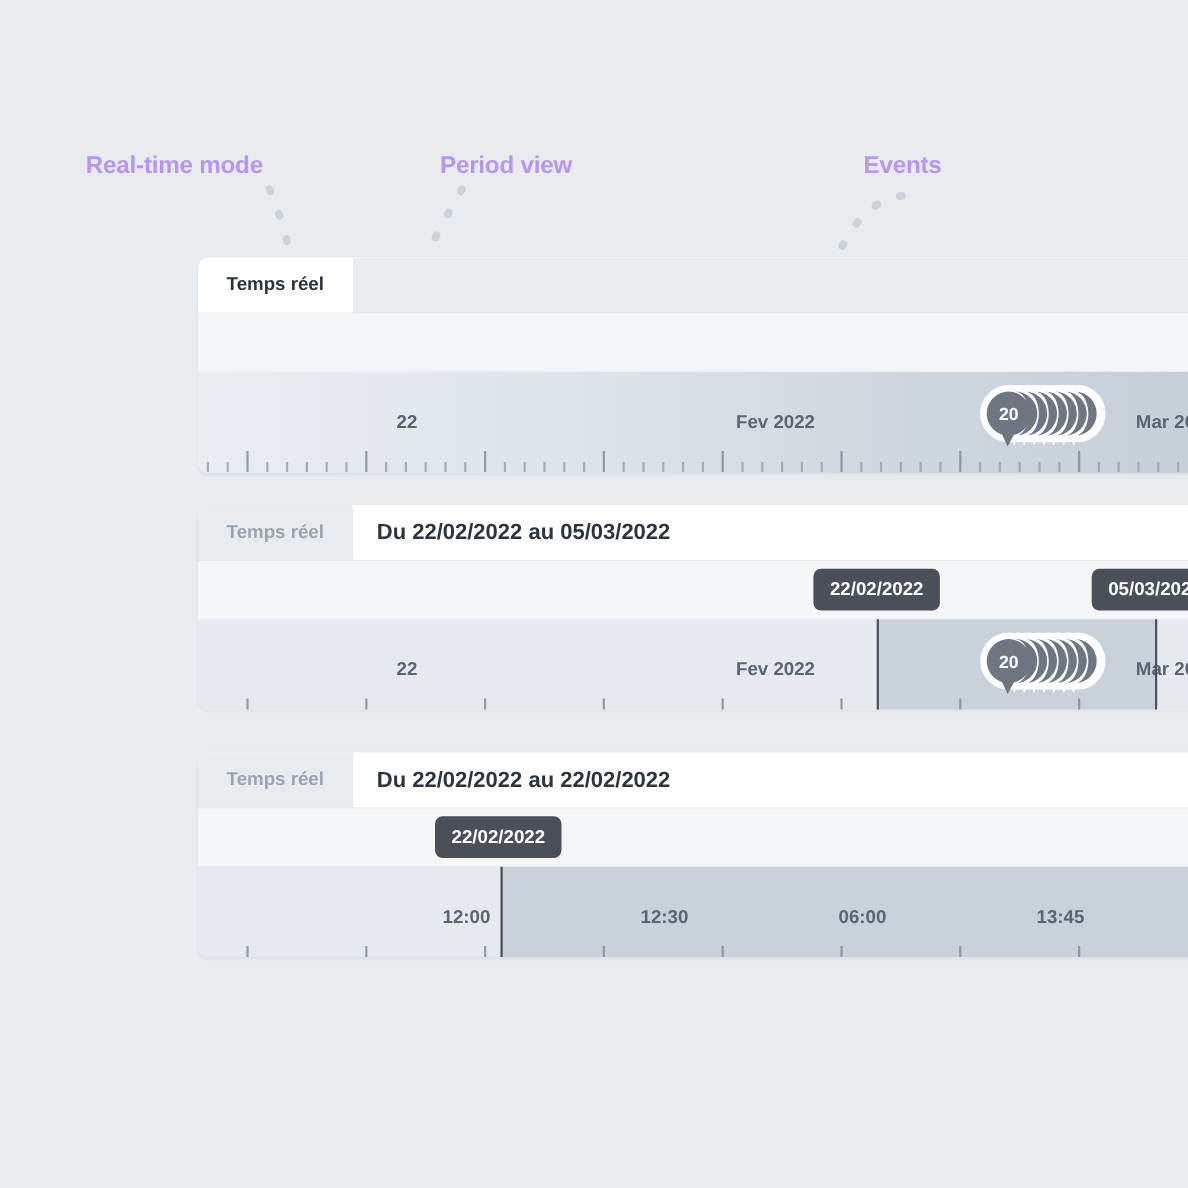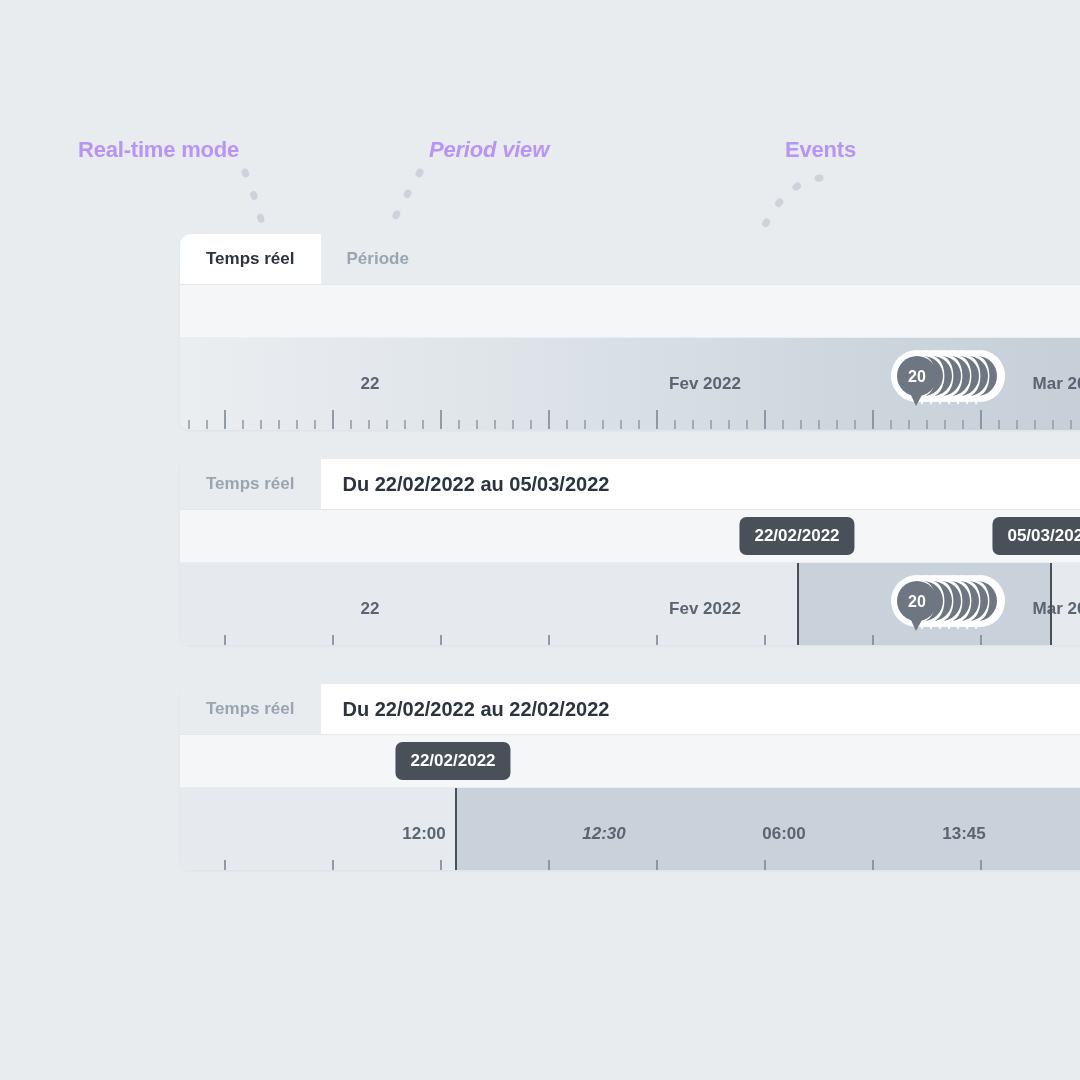--- a/index.html
+++ b/index.html
@@ -18,21 +18,21 @@
   
   .annot {
     position: absolute;
     font-size: 22px;
     font-weight: 700;
     letter-spacing: -0.2px;
     color: #b794f6;
     white-space: nowrap;
   }
   #annot-realtime { left: 78px;  top: 137px; }
-  #annot-period   { left: 429px; top: 137px; font-style: italic; }
+  #annot-period   { left: 400px; top: 137px; }
   #annot-events   { left: 785px; top: 137px; }
 
   .annot-svg {
     position: absolute;
     left: 0; top: 0;
     width: 1080px; height: 1080px;
     pointer-events: none;
   }
   .annot-path {
     fill: none;
@@ -183,21 +183,20 @@
   <path class="annot-path" d="M 820,178 C 790,182 755,210 736,325"></path>
 </svg>
 
 <div class="annot" id="annot-realtime">Real-time mode</div>
 <div class="annot" id="annot-period">Period view</div>
 <div class="annot" id="annot-events">Events</div>
 
 <div class="panel" id="panel-realtime">
   <div class="tabbar">
     <div class="tab active">Temps réel</div>
-    <div class="tab">Période</div>
   </div>
   <div class="chipstrip"></div>
   <div class="timeline">
     <div class="tl-grad"></div>
     <div class="tl-label" style="left:190px; top:36px;">22</div>
     <div class="tl-label" style="left:525px; top:36px;">Fev 2022</div>
     <div class="tl-label" style="left:889px; top:36px;">Mar 2022</div>
     <div class="ticks">
         <div class="tick minor" style="left:8px"></div>
         <div class="tick minor" style="left:26px"></div>
@@ -347,21 +346,21 @@
     <div class="tab grow">Du 22/02/2022 au 22/02/2022</div>
   </div>
   <div class="chipstrip">
     <div class="chip" style="left:273px;">22/02/2022</div>
   </div>
   <div class="timeline">
     <div class="tl-flat"></div>
     <div class="tl-sel" style="left:275px; right:0;"></div>
     <div class="tl-marker" style="left:275px;"></div>
     <div class="tl-label" style="left:244px; top:36px;">12:00</div>
-    <div class="tl-label" style="left:424px; top:36px;font-style:italic;">12:30</div>
+    <div class="tl-label" style="left:424px; top:36px;">12:30</div>
     <div class="tl-label" style="left:604px; top:36px;">06:00</div>
     <div class="tl-label" style="left:784px; top:36px;">13:45</div>
 
     <div class="ticks">
         <div class="tick major" style="left:44px"></div>
         <div class="tick major" style="left:152px"></div>
         <div class="tick major" style="left:260px"></div>
         <div class="tick major" style="left:368px"></div>
         <div class="tick major" style="left:476px"></div>
         <div class="tick major" style="left:584px"></div>

